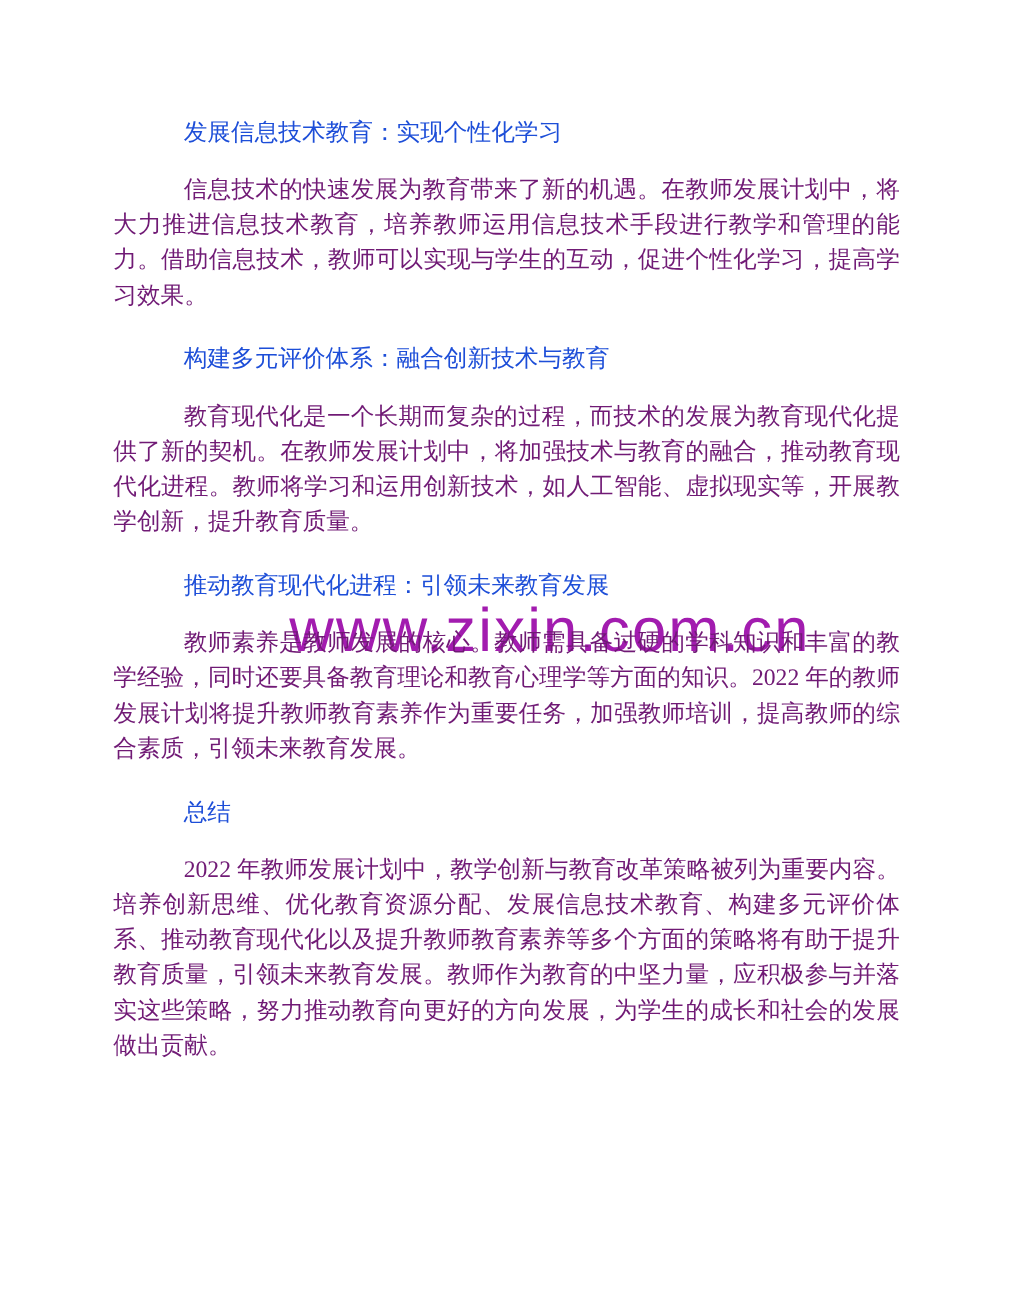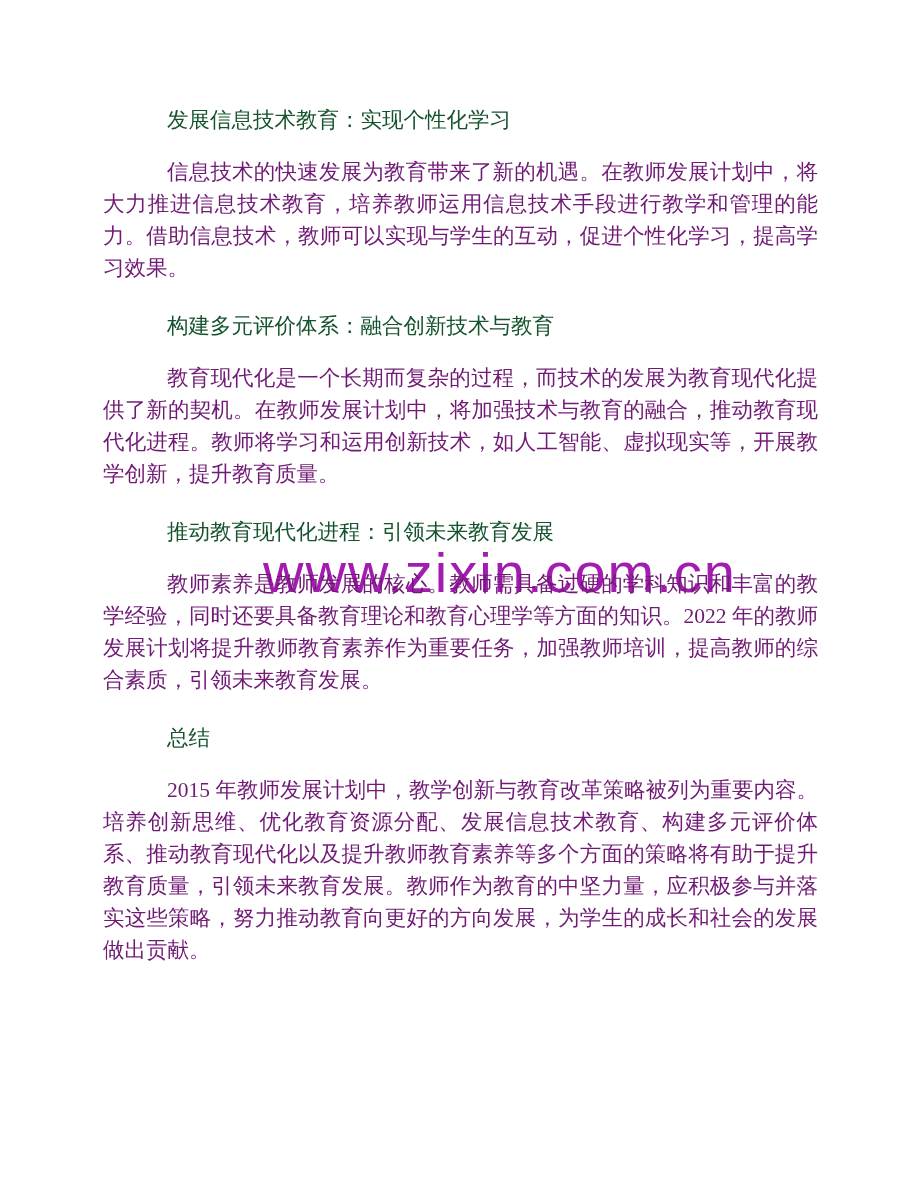--- a/index.html
+++ b/index.html
@@ -37,21 +37,21 @@
     top: 104px;
     width: 715px;
     z-index: 1;
   }
   .sec-heading {
     font-size: 21.5px;
     font-weight: normal;
     line-height: 32px;
     margin: 0 0 20px 0;
     text-indent: 64px;
-    color: #14532d;
+    color: #1d4ed8;
   }
   .sec-body {
     font-size: 21.5px;
     line-height: 32px;
     margin: 0 0 26px 0;
     text-indent: 64px;
     text-align: justify;
     color: #701a75;
   }
   .section:last-child .sec-body {
@@ -78,17 +78,17 @@
       <p class="sec-body">教育现代化是一个长期而复杂的过程，而技术的发展为教育现代化提供了新的契机。在教师发展计划中，将加强技术与教育的融合，推动教育现代化进程。教师将学习和运用创新技术，如人工智能、虚拟现实等，开展教学创新，提升教育质量。</p>
     </div>
 
     <div class="section">
       <h2 class="sec-heading">推动教育现代化进程：引领未来教育发展</h2>
       <p class="sec-body">教师素养是教师发展的核心。教师需具备过硬的学科知识和丰富的教学经验，同时还要具备教育理论和教育心理学等方面的知识。2022 年的教师发展计划将提升教师教育素养作为重要任务，加强教师培训，提高教师的综合素质，引领未来教育发展。</p>
     </div>
 
     <div class="section">
       <h2 class="sec-heading">总结</h2>
-      <p class="sec-body">2015 年教师发展计划中，教学创新与教育改革策略被列为重要内容。培养创新思维、优化教育资源分配、发展信息技术教育、构建多元评价体系、推动教育现代化以及提升教师教育素养等多个方面的策略将有助于提升教育质量，引领未来教育发展。教师作为教育的中坚力量，应积极参与并落实这些策略，努力推动教育向更好的方向发展，为学生的成长和社会的发展做出贡献。</p>
+      <p class="sec-body">2022 年教师发展计划中，教学创新与教育改革策略被列为重要内容。培养创新思维、优化教育资源分配、发展信息技术教育、构建多元评价体系、推动教育现代化以及提升教师教育素养等多个方面的策略将有助于提升教育质量，引领未来教育发展。教师作为教育的中坚力量，应积极参与并落实这些策略，努力推动教育向更好的方向发展，为学生的成长和社会的发展做出贡献。</p>
     </div>
 
   </div>
 </div>
 
 </body></html>

